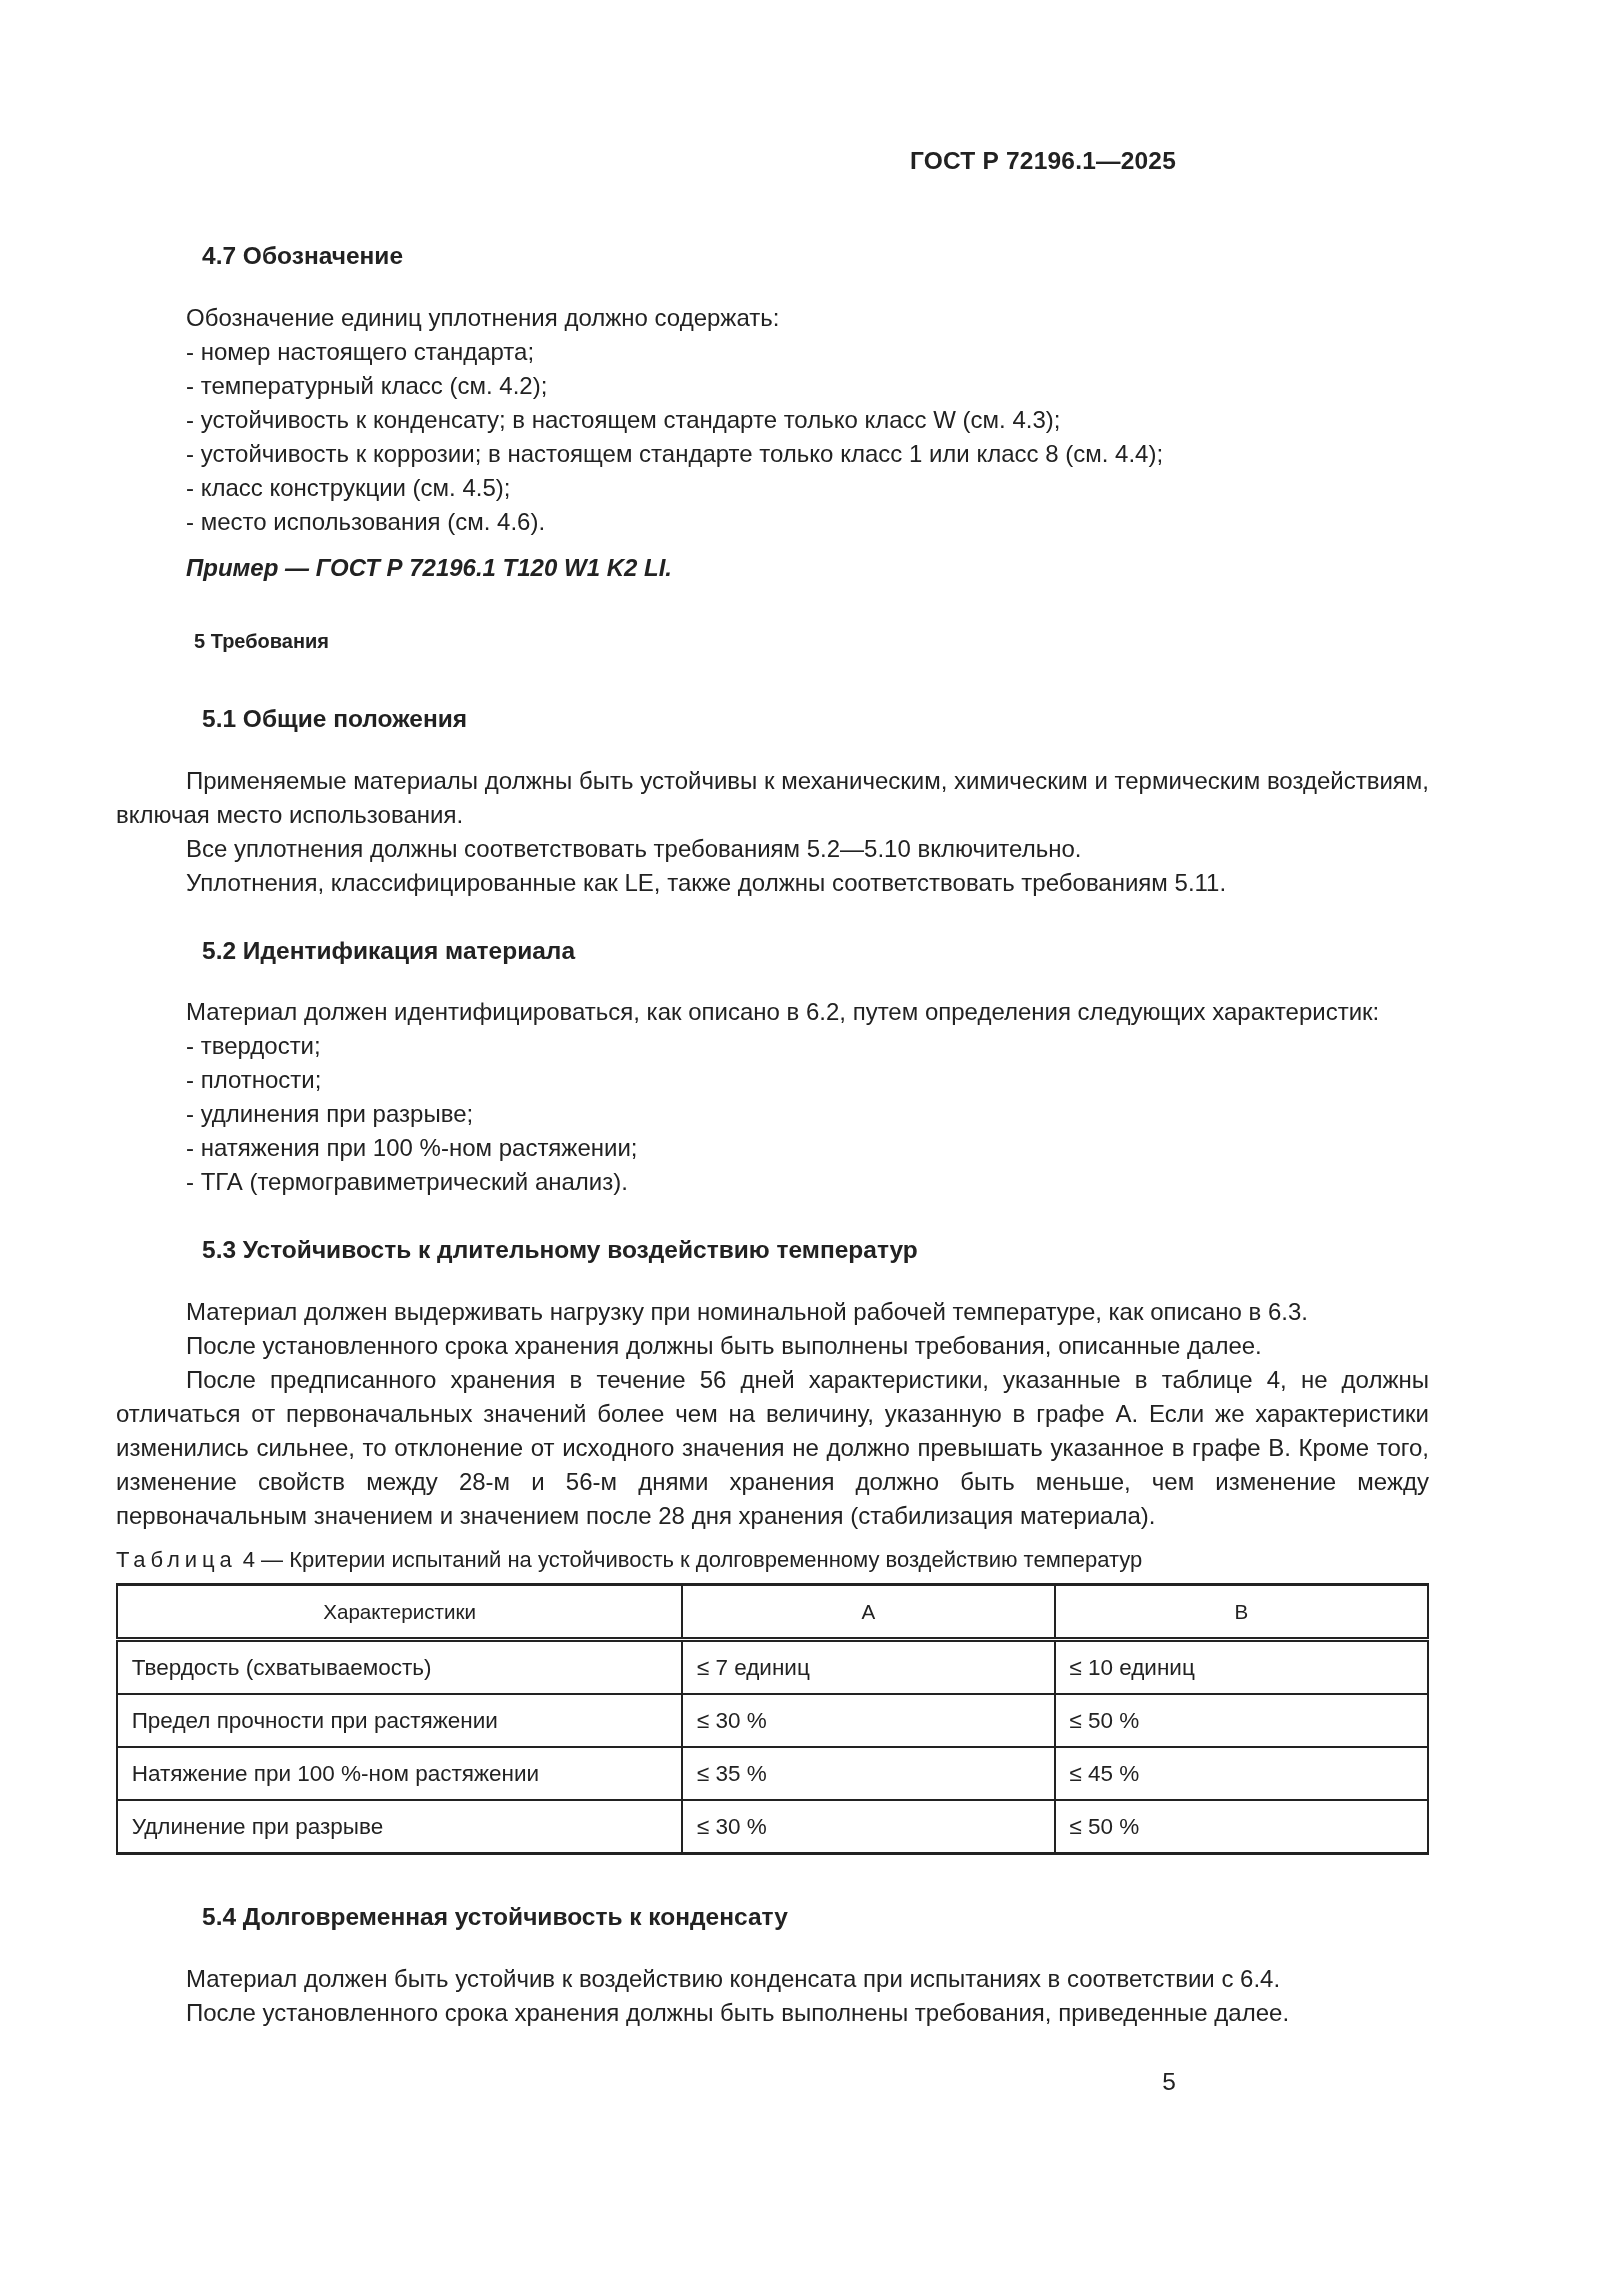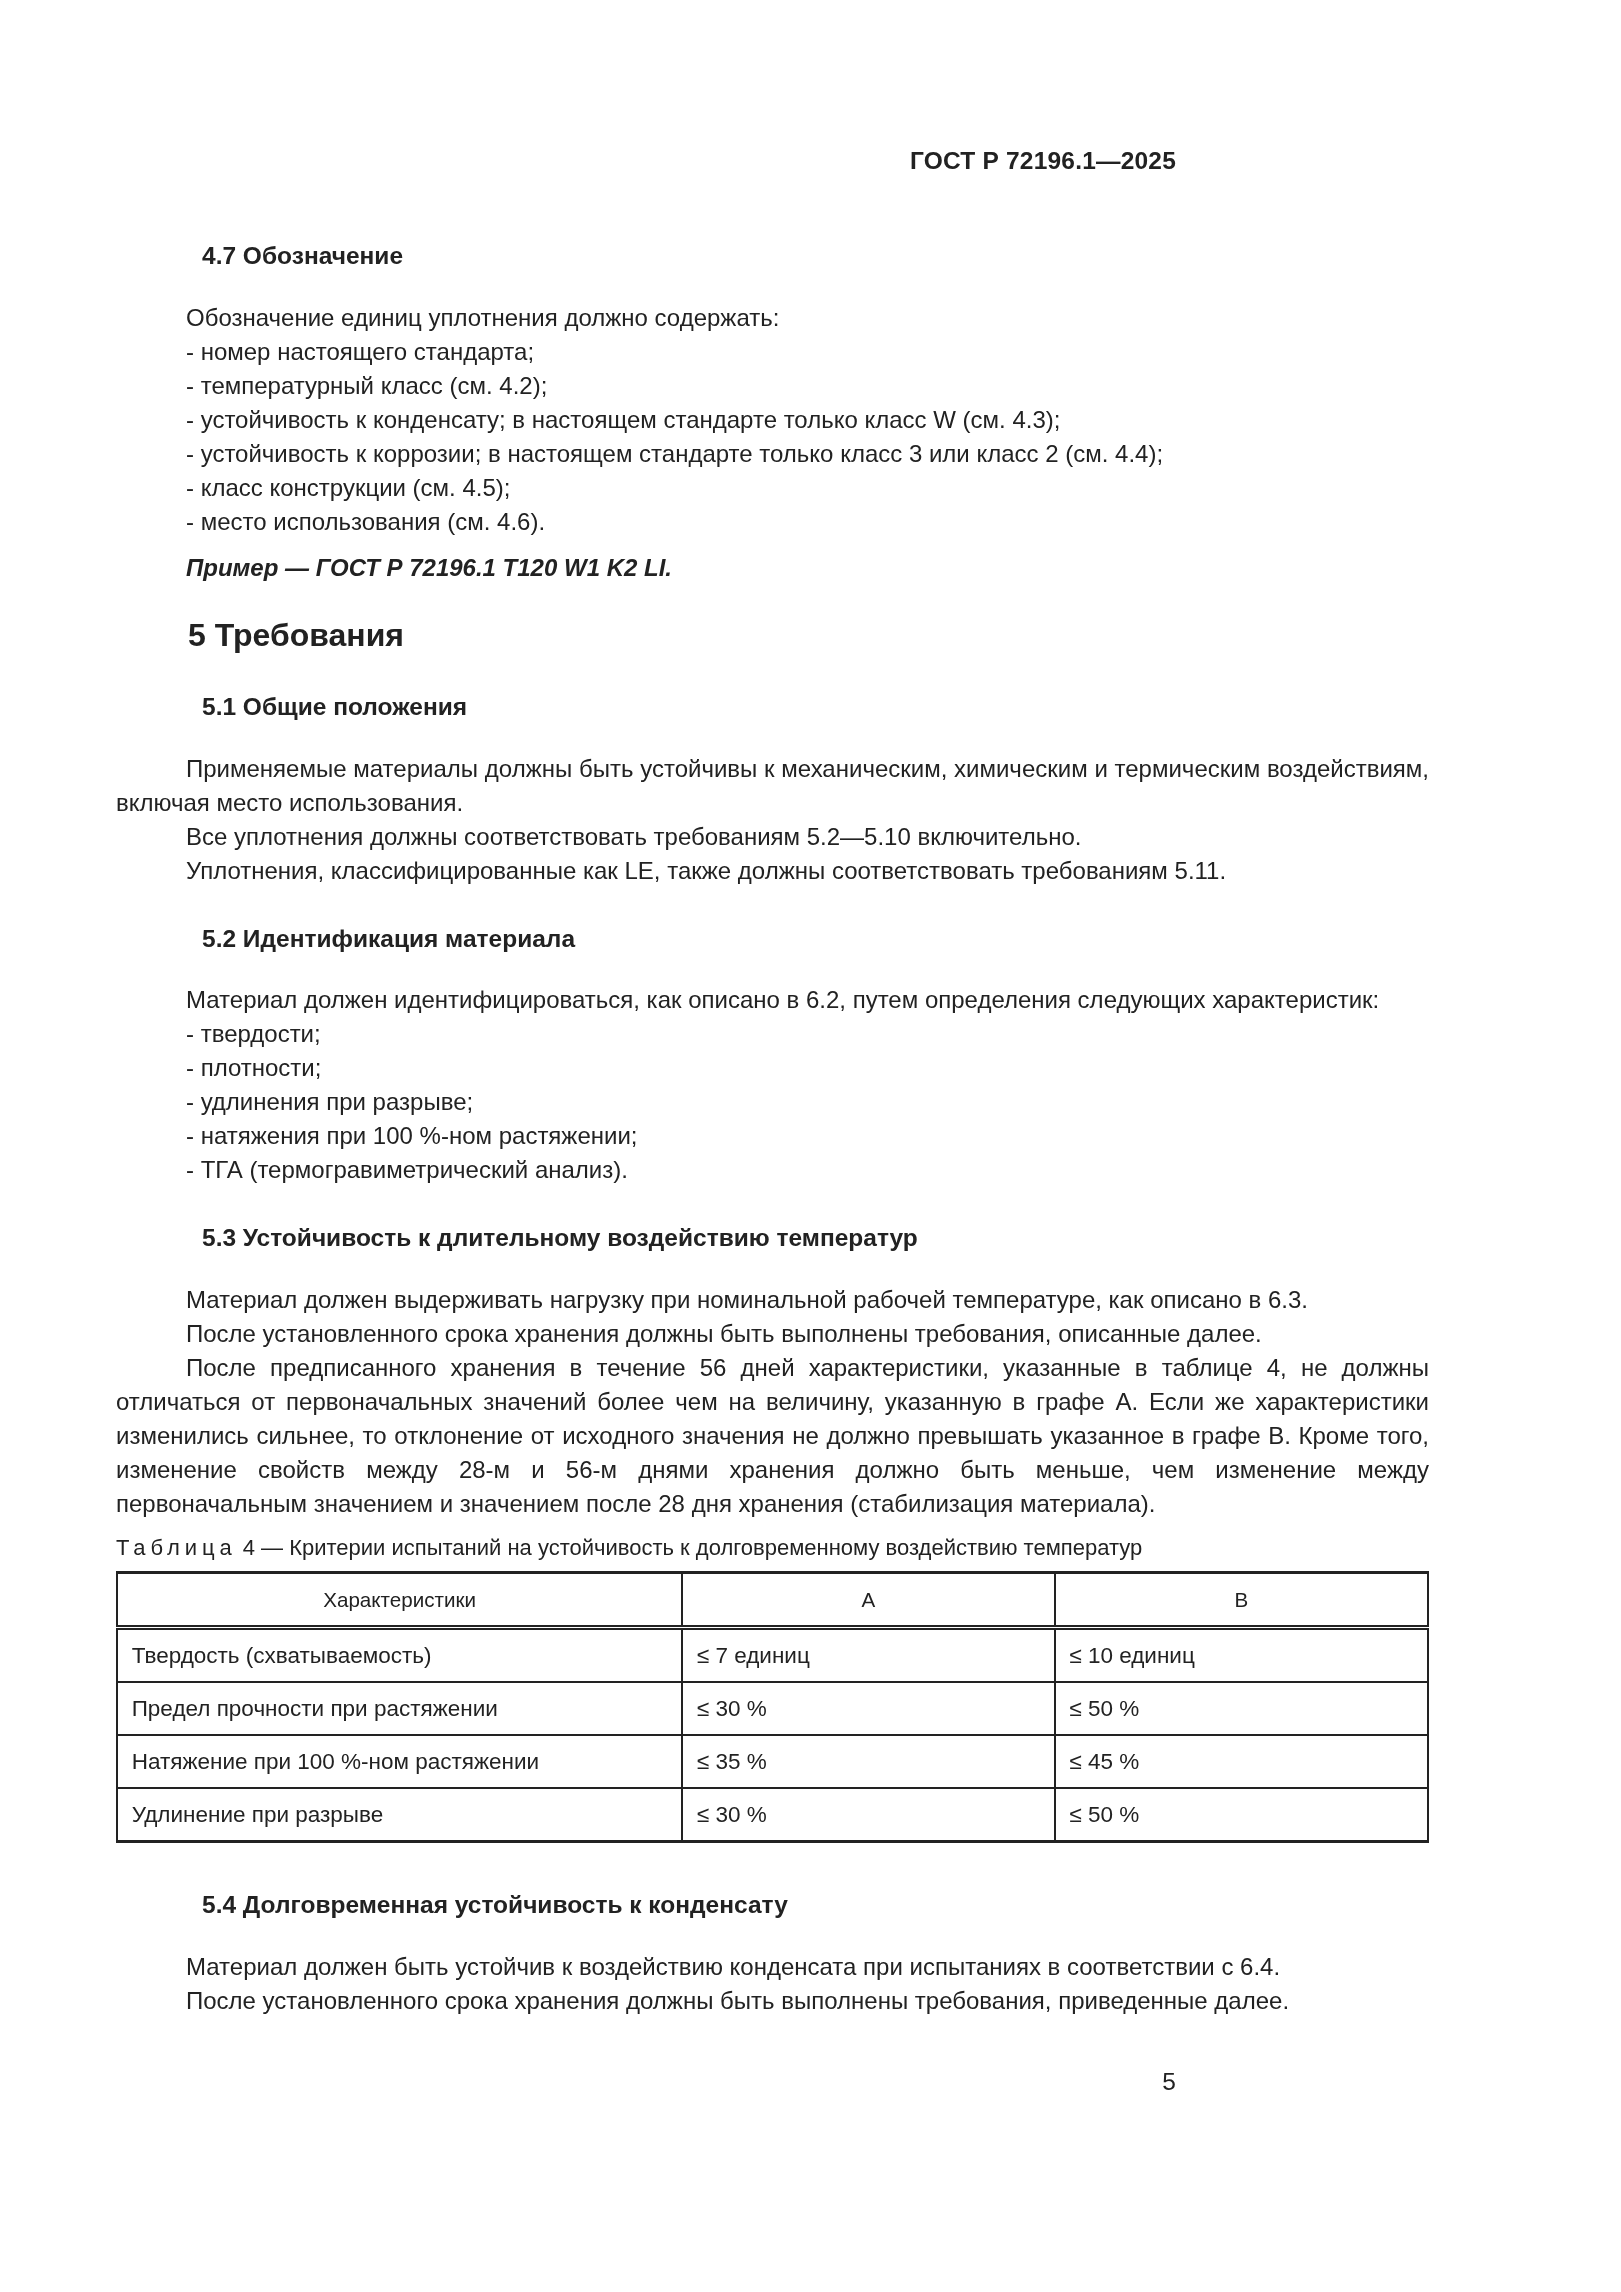--- a/index.html
+++ b/index.html
@@ -2,21 +2,21 @@
 <html><head>
 <meta charset="utf-8">
 <style>
   html, body { margin: 0; padding: 0; background: #ffffff; }
   body { width: 1621px; height: 2293px; position: relative; overflow: hidden;
          font-family: "Liberation Sans", "DejaVu Sans", sans-serif; color: #222222; }
   .page { position: absolute; left: 0; top: 0; width: 1362px; height: 2293px; }
   .doc-header { position: absolute; top: 147px; right: 186px; font-weight: bold; font-size: 24.5px; letter-spacing: 0.2px; }
   .content { position: absolute; left: 116px; top: 223px; width: 1313px; font-size: 24px; line-height: 34px; }
   .h2 { font-weight: bold; font-size: 24.5px; margin: 16px; padding-left: 70px; line-height: 34px; }
-  .h1 { font-weight: bold; font-size: 32px; margin: 2px; padding-left: 70px; line-height: 39px; }
+  .h1 { font-weight: bold; font-size: 20px; margin: 8px; padding-left: 70px; line-height: 39px; }
   p { margin: 0; }
   .para { text-indent: 70px; text-align: justify; }
   .list-line { padding-left: 70px; }
   .example { font-style: italic; font-weight: bold; padding-left: 70px; }
   .sp-sm { height: 11.8px; }
   .sp-md { height: 17.6px; }
   .sp-lg { height: 29px; }
   .caption { font-size: 22px; line-height: 29px; }
   .caption .spaced { letter-spacing: 4.9px; }
   table.crit { border-collapse: collapse; width: 1313px; margin-top: 9.8px; font-size: 22.5px; }
@@ -37,21 +37,21 @@
   <div class="doc-header">ГОСТ Р 72196.1—2025</div>
 
   <div class="content">
 
     <div class="h2">4.7  Обозначение</div>
     <div class="sp-sm"></div>
     <p class="list-line">Обозначение единиц уплотнения должно содержать:</p>
     <p class="list-line">- номер настоящего стандарта;</p>
     <p class="list-line">- температурный класс (см. 4.2);</p>
     <p class="list-line">- устойчивость к конденсату; в настоящем стандарте только класс W (см. 4.3);</p>
-    <p class="list-line">- устойчивость к коррозии; в настоящем стандарте только класс 3 или класс 2 (см. 4.4);</p>
+    <p class="list-line">- устойчивость к коррозии; в настоящем стандарте только класс 1 или класс 8 (см. 4.4);</p>
     <p class="list-line">- класс конструкции (см. 4.5);</p>
     <p class="list-line">- место использования (см. 4.6).</p>
     <div class="sp-sm"></div>
     <p class="example">Пример — ГОСТ Р 72196.1 T120 W1 K2 LI.</p>
 
     <div class="sp-lg"></div>
 
     <div class="h1">5  Требования</div>
     <div class="sp-md"></div>
 

